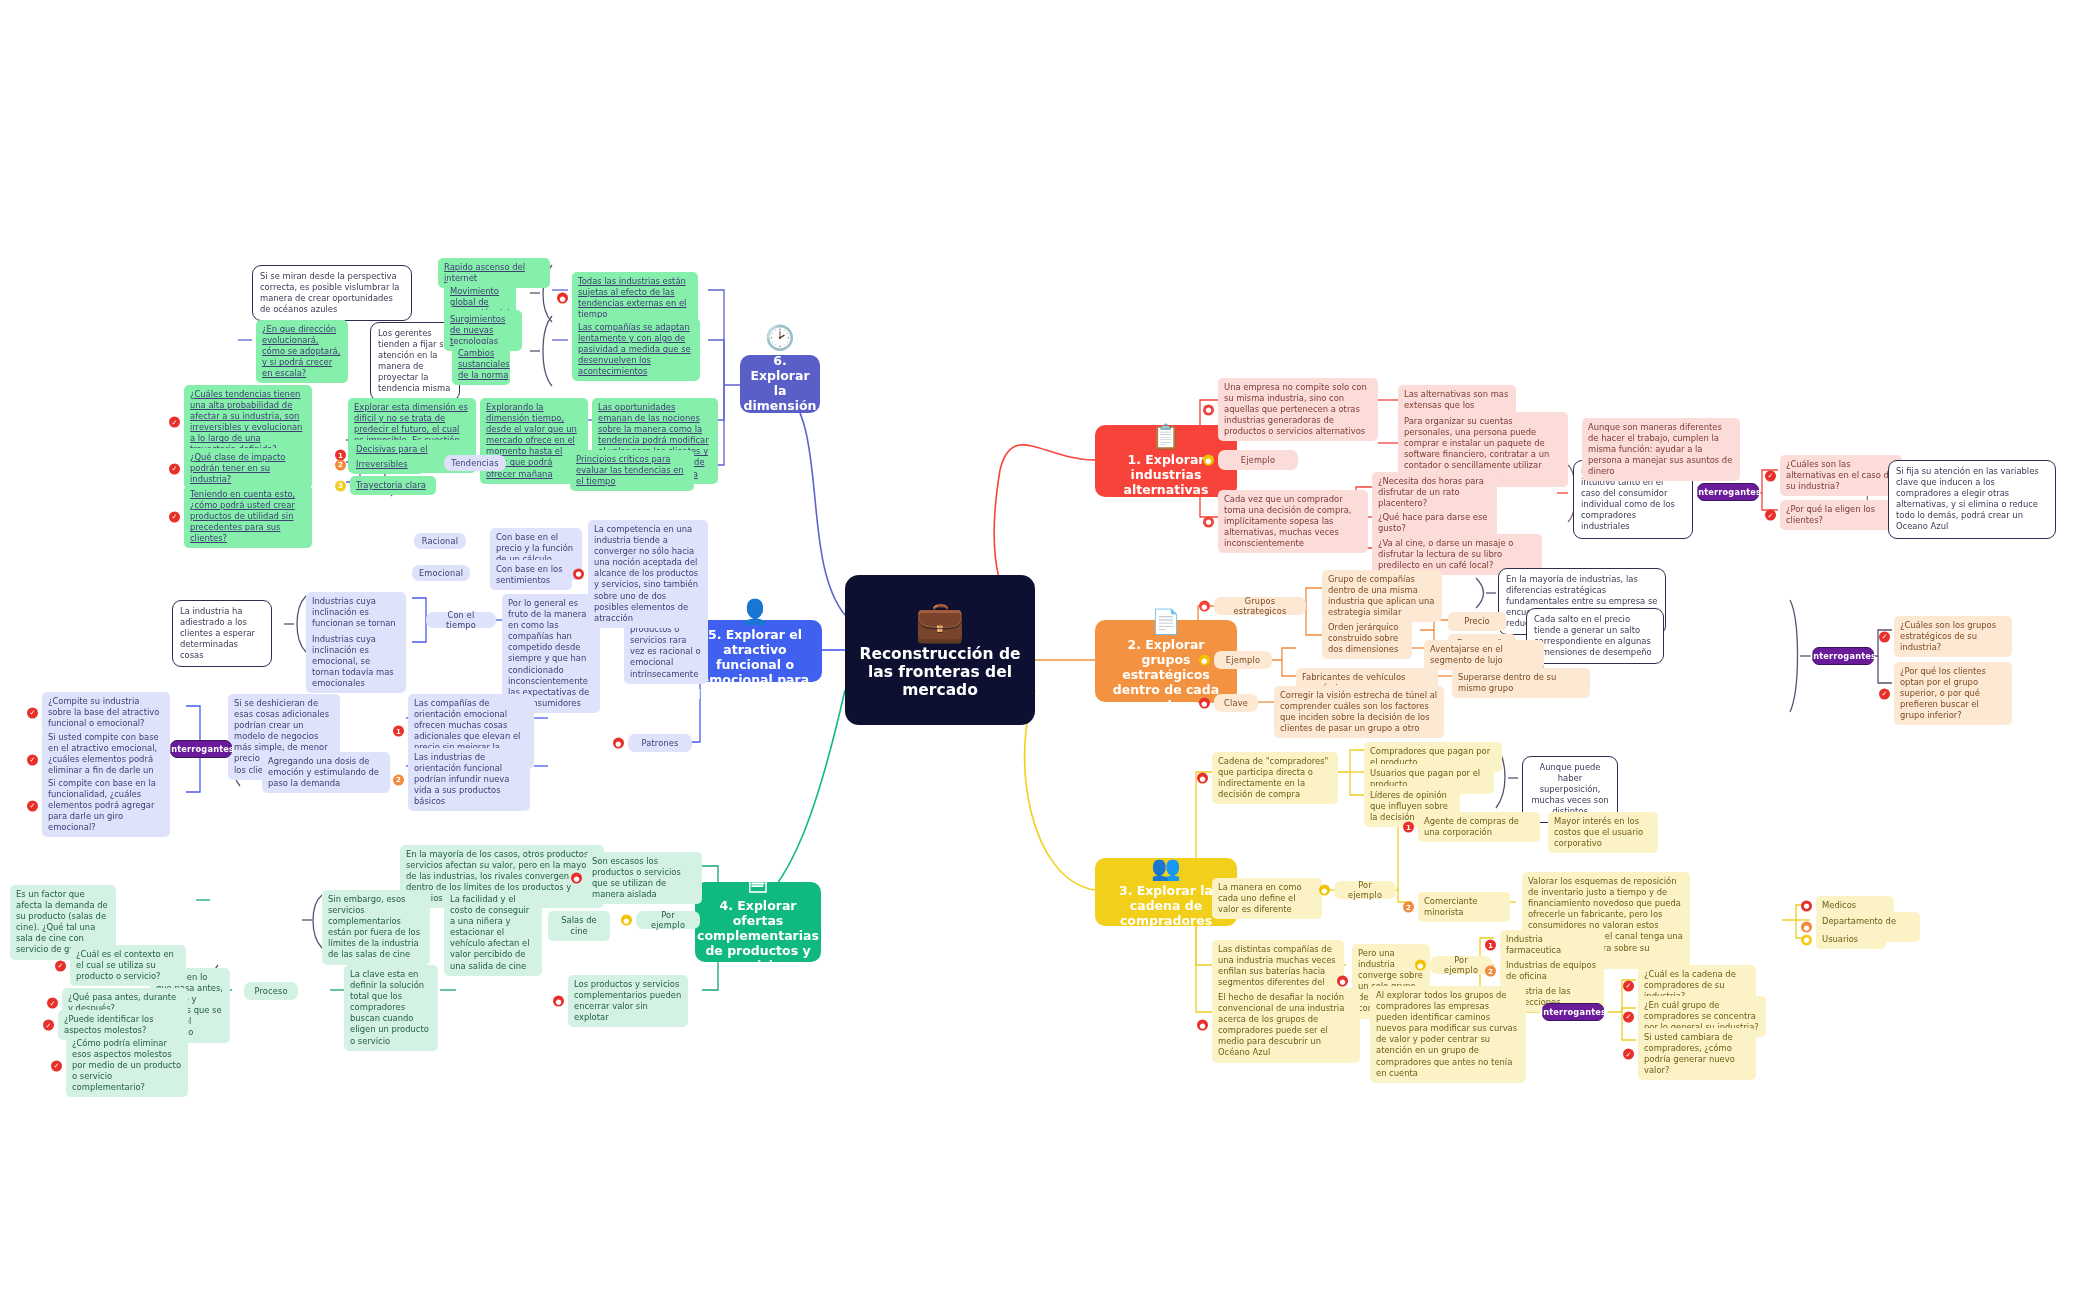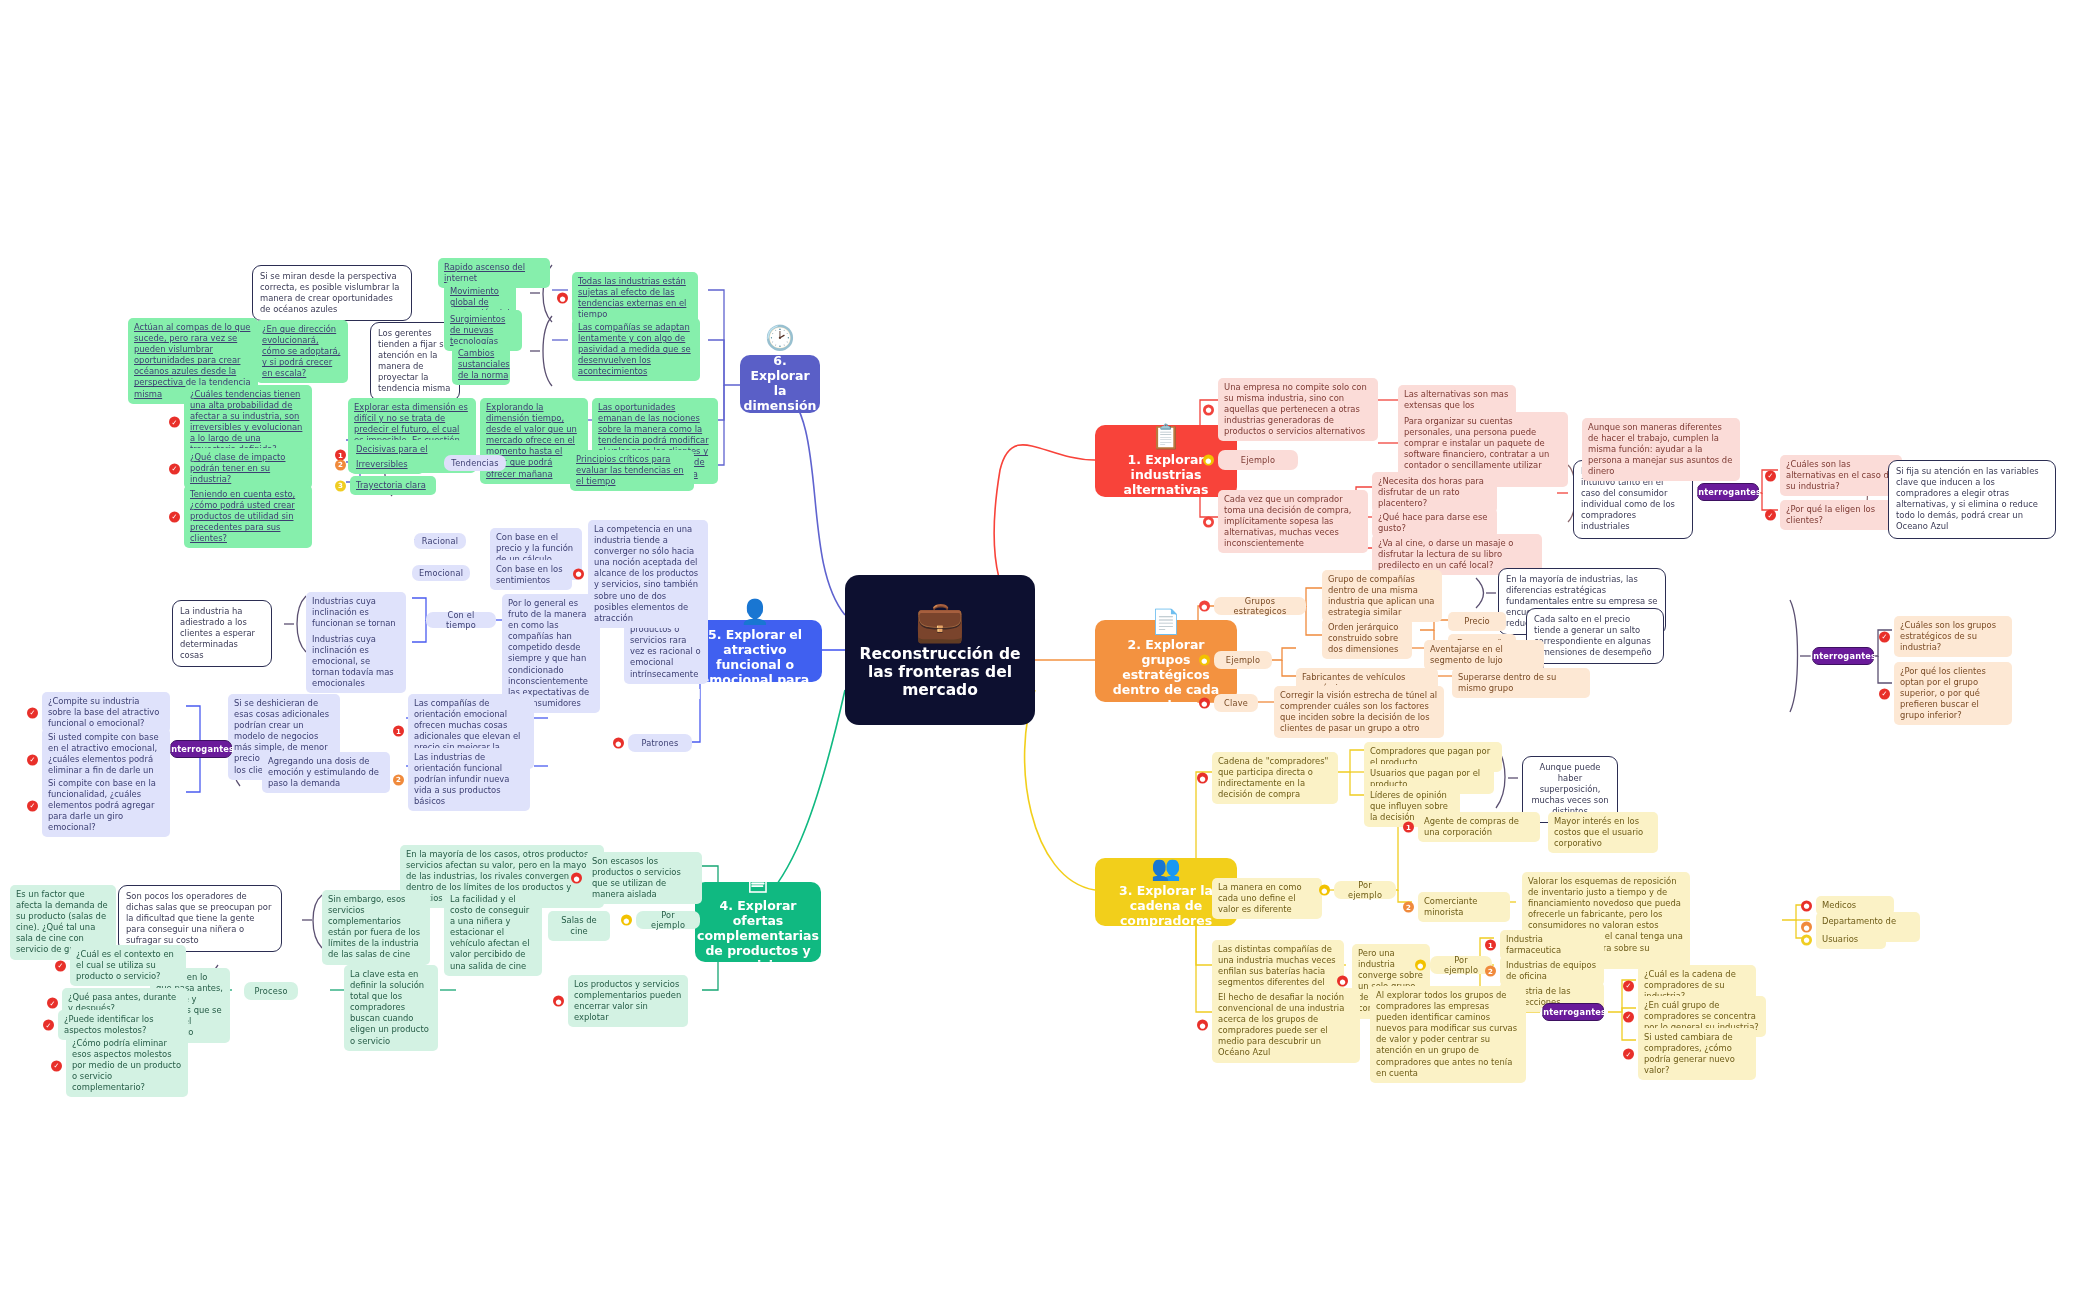--- a/index.html
+++ b/index.html
@@ -521,23 +521,20 @@
 </div>
 <div class="leafwrap" style="left:548px;top:911px;width:62px;">
   <div class="leaf l-green center">Salas de cine</div>
 </div>
 <div class="leafwrap" style="left:444px;top:890px;width:98px;">
   <div class="leaf l-green">La facilidad y el costo de conseguir a una niñera y estacionar el vehículo afectan el valor percibido de una salida de cine</div>
 </div>
 <div class="leafwrap" style="left:322px;top:890px;width:108px;">
   <div class="leaf l-green">Sin embargo, esos servicios complementarios están por fuera de los límites de la industria de las salas de cine</div>
 </div>
-<div class="leafwrap" style="left:118px;top:885px;width:164px;">
-  <div class="outline">Son pocos los operadores de dichas salas que se preocupan por la dificultad que tiene la gente para conseguir una niñera o sufragar su costo</div>
-</div>
 <div class="leafwrap" style="left:10px;top:885px;width:106px;">
   <div class="leaf l-green">Es un factor que afecta la demanda de su producto (salas de cine). ¿Qué tal una sala de cine con servicio de guardería?</div>
 </div>
 
 <div class="leafwrap" style="left:568px;top:975px;width:120px;">
   <div class="leaf l-green">Los productos y servicios complementarios pueden encerrar valor sin explotar</div>
   <div class="bullet b-darkred">●</div>
 </div>
 <div class="leafwrap" style="left:344px;top:965px;width:94px;">
   <div class="leaf l-green">La clave esta en definir la solución total que los compradores buscan cuando eligen un producto o servicio</div>
@@ -678,23 +675,20 @@
 </div>
 <div class="leafwrap" style="left:452px;top:344px;width:58px;">
   <div class="leaf l-indigo">Cambios sustanciales de la norma</div>
 </div>
 <div class="leafwrap" style="left:572px;top:318px;width:128px;">
   <div class="leaf l-indigo">Las compañías se adaptan lentamente y con algo de pasividad a medida que se desenvuelven los acontecimientos</div>
 </div>
 <div class="leafwrap" style="left:256px;top:320px;width:92px;">
   <div class="leaf l-indigo">¿En que dirección evolucionará, cómo se adoptará, y si podrá crecer en escala?</div>
 </div>
-<div class="leafwrap" style="left:128px;top:318px;width:130px;">
-  <div class="leaf l-indigo">Actúan al compas de lo que sucede, pero rara vez se pueden vislumbrar oportunidades para crear océanos azules desde la perspectiva de la tendencia misma</div>
-</div>
 
 <div class="leafwrap" style="left:348px;top:398px;width:128px;">
   <div class="leaf l-indigo">Explorar esta dimensión es difícil y no se trata de predecir el futuro, el cual es imposible. Es cuestión de identificar caminos nuevos en las tendencias</div>
 </div>
 <div class="leafwrap" style="left:480px;top:398px;width:108px;">
   <div class="leaf l-indigo">Explorando la dimensión tiempo, desde el valor que un mercado ofrece en el momento hasta el valor que podrá ofrecer mañana</div>
 </div>
 <div class="leafwrap" style="left:592px;top:398px;width:126px;">
   <div class="leaf l-indigo">Las oportunidades emanan de las nociones sobre la manera como la tendencia podrá modificar el valor para los clientes y el impacto del modelo de negocios de la empresa</div>
 </div>

